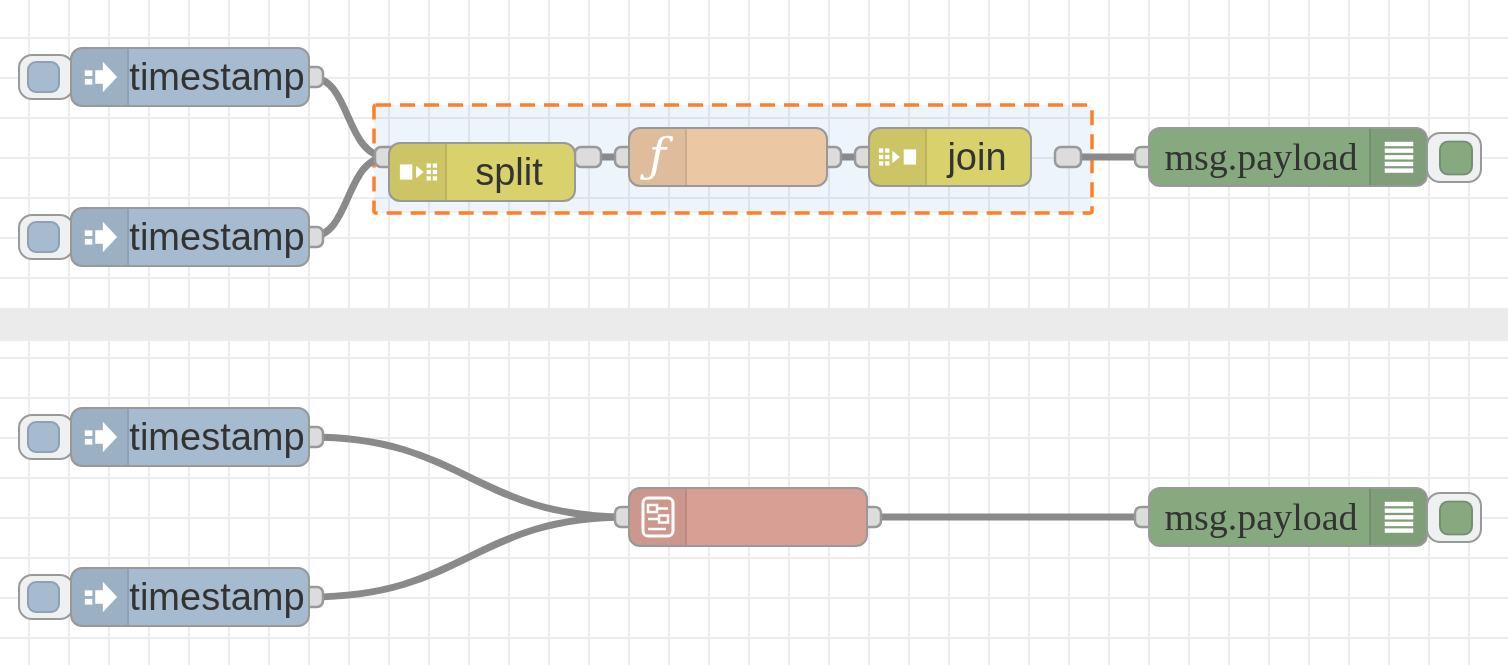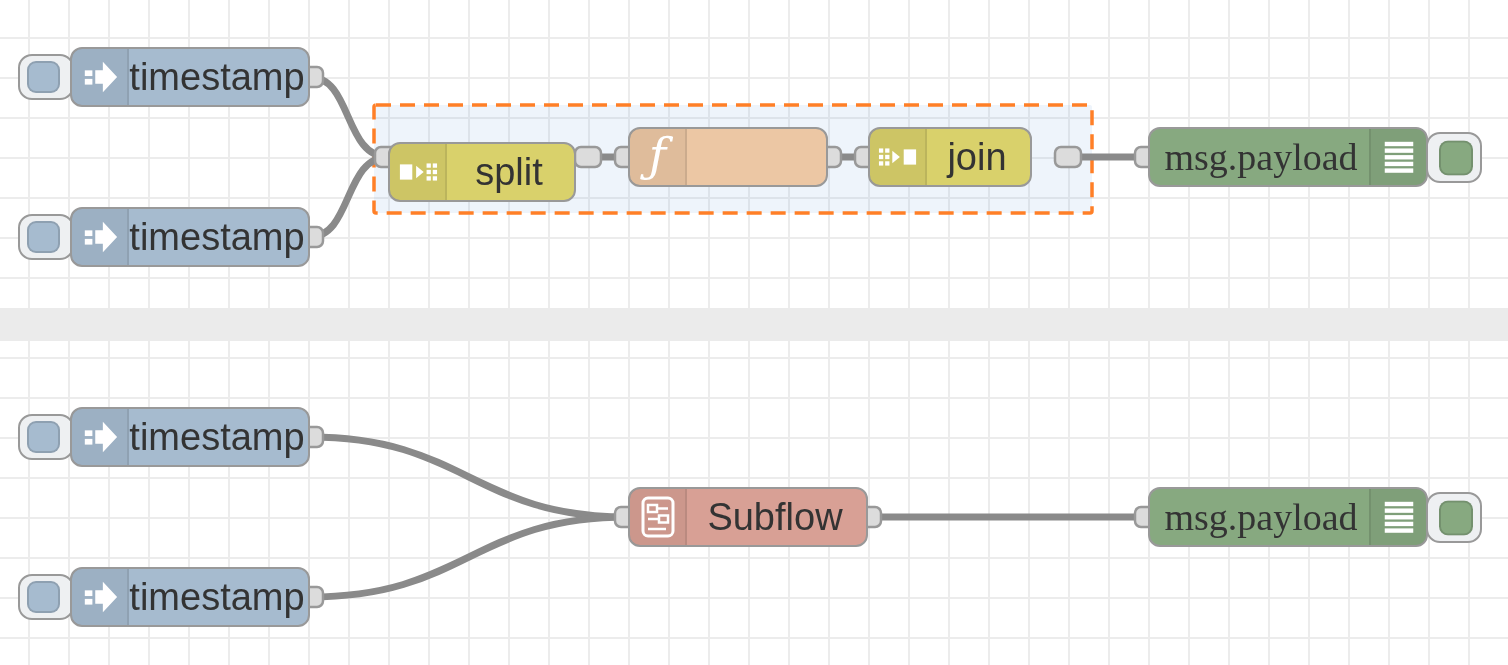--- a/index.html
+++ b/index.html
@@ -210,21 +210,20 @@
     <div class="icon-region">
       <svg width="40" height="44" viewBox="0 0 40 44">
         <rect x="5" y="3" width="30" height="38" rx="5" fill="none" stroke="#fff" stroke-width="3"></rect>
         <rect x="10" y="10" width="9" height="7" fill="none" stroke="#fff" stroke-width="2.5"></rect>
         <path d="M19 13.5 H30" stroke="#fff" stroke-width="2.5" fill="none"></path>
         <path d="M10 24 H21" stroke="#fff" stroke-width="2.5" fill="none"></path>
         <rect x="21" y="20.5" width="9" height="7" fill="none" stroke="#fff" stroke-width="2.5"></rect>
         <path d="M10 34 H28" stroke="#fff" stroke-width="2.5" fill="none"></path>
       </svg>
     </div>
-    <div class="node-label label-after-icon">Subflow</div>
   </div>
 
   <div class="node node--debug" style="left:1148px;top:487px;width:280px;">
     <div class="icon-region icon-region--right">
       <svg width="38" height="40" viewBox="0 0 40 40">
         <g fill="#fff">
           <rect x="5" y="4" width="30" height="4.6"></rect>
           <rect x="5" y="11" width="30" height="4.6"></rect>
           <rect x="5" y="18" width="30" height="4.6"></rect>
           <rect x="5" y="25" width="30" height="4.6"></rect>

